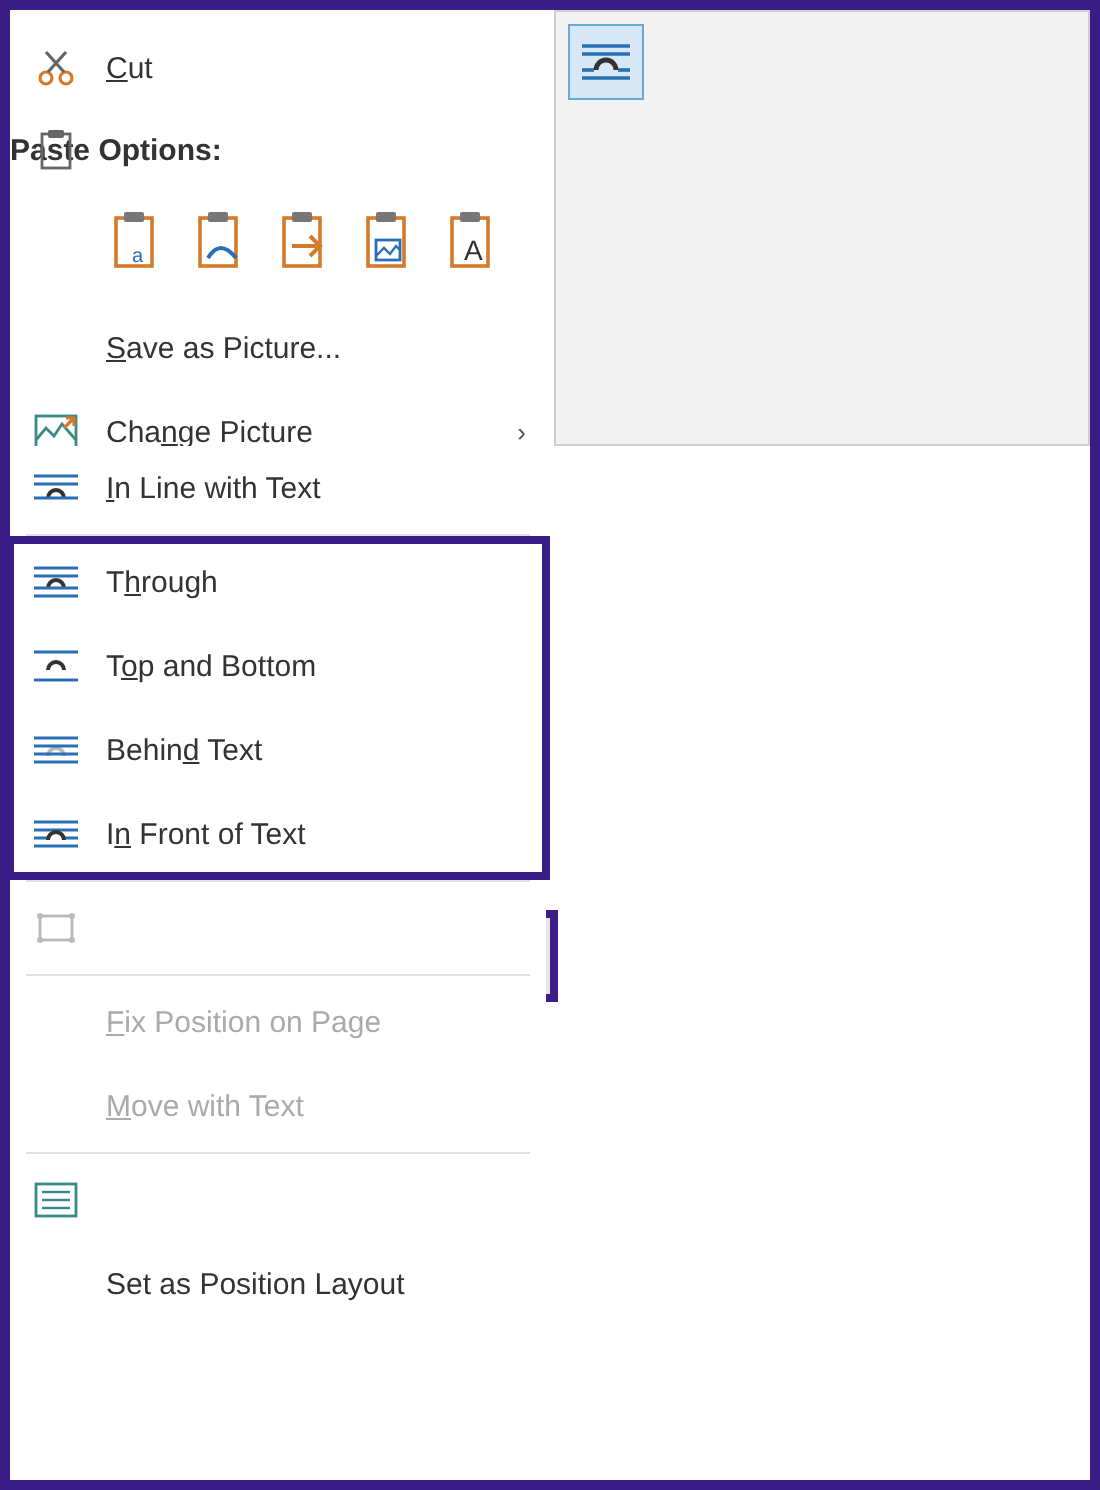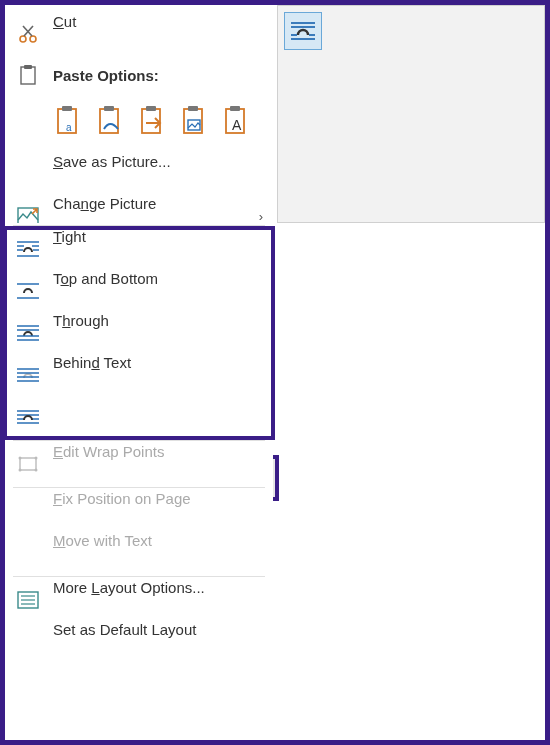--- a/index.html
+++ b/index.html
@@ -37,20 +37,21 @@
     display: flex; align-items: center; justify-content: center;
   }
   .submenu-list {
     position: absolute;
     left: 0; top: 218px;
     width: 268px;
     background: #fff;
   }
   .item {
     display: flex;
+    align-items: center;
     height: 42px;
     padding: 0 10px 0 48px;
     position: relative;
     cursor: default;
   }
   .item.disabled { color: #aaa; }
   .item .u { text-decoration: underline; }
   .iconcell {
     position: absolute;
     left: 10px; top: 50%;
@@ -66,21 +67,20 @@
     color: #555;
   }
   .item.disabled .arrow { color: #ccc; }
   .divider {
     height: 1px;
     background: #e0e0e0;
     margin: 2px 8px 2px 44px;
   }
   .paste-header {
     height: 40px;
-    padding-left: 48px;
     display: flex; align-items: center;
     font-weight: 600;
     position: relative;
   }
   .paste-row {
     display: flex;
     gap: 8px;
     padding: 6px 0 12px 48px;
   }
   .paste-btn {
@@ -295,105 +295,102 @@
         <path d="M8 14 a5 5 0 0 1 10 0" fill="none" stroke="#333" stroke-width="2.4"></path>
         <line x1="1" y1="14" x2="7" y2="14" stroke="#2a6fb5" stroke-width="1.8"></line>
         <line x1="19" y1="14" x2="25" y2="14" stroke="#2a6fb5" stroke-width="1.8"></line>
         <line x1="1" y1="18" x2="25" y2="18" stroke="#2a6fb5" stroke-width="1.8"></line>
       </svg>
   </div>
 </div>
 
 <div class="submenu-list">
 
+  <div class="item">
+    <span class="iconcell">
+      <svg width="24" height="18" viewBox="0 0 24 18">
+          <line x1="1" y1="3" x2="23" y2="3" stroke="#2a6fb5" stroke-width="1.5"></line>
+          <line x1="1" y1="7" x2="23" y2="7" stroke="#2a6fb5" stroke-width="1.5"></line>
+          <path d="M8 14 a4 4 0 0 1 8 0" fill="none" stroke="#333" stroke-width="2"></path>
+          <line x1="1" y1="14" x2="23" y2="14" stroke="#2a6fb5" stroke-width="1.5"></line>
+        </svg>
+    </span>
+    <span><span class="u">I</span>n Line with Text</span>
+  </div>
 
   <div class="divider" style="margin-left:8px"></div>
 
   <div class="sub-highlight">
 
 
-    <div class="item">
-      <span class="iconcell">
-        <svg width="24" height="18" viewBox="0 0 24 18">
-            <line x1="1" y1="2" x2="23" y2="2" stroke="#2a6fb5" stroke-width="1.5"></line>
-            <line x1="1" y1="6" x2="8" y2="6" stroke="#2a6fb5" stroke-width="1.5"></line>
-            <line x1="16" y1="6" x2="23" y2="6" stroke="#2a6fb5" stroke-width="1.5"></line>
-            <path d="M8 12 a4 4 0 0 1 8 0" fill="none" stroke="#333" stroke-width="2"></path>
-            <line x1="1" y1="10" x2="7" y2="10" stroke="#2a6fb5" stroke-width="1.5"></line>
-            <line x1="17" y1="10" x2="23" y2="10" stroke="#2a6fb5" stroke-width="1.5"></line>
-            <line x1="1" y1="16" x2="23" y2="16" stroke="#2a6fb5" stroke-width="1.5"></line>
-          </svg>
-      </span>
-      <span><span class="u">T</span>ight</span>
-    </div>
-
-    <div class="item">
-      <span class="iconcell">
-        <svg width="24" height="18" viewBox="0 0 24 18">
-            <line x1="1" y1="2" x2="23" y2="2" stroke="#2a6fb5" stroke-width="1.5"></line>
-            <path d="M8 11 a4 4 0 0 1 8 0" fill="none" stroke="#333" stroke-width="2"></path>
-            <line x1="1" y1="16" x2="23" y2="16" stroke="#2a6fb5" stroke-width="1.5"></line>
-          </svg>
-      </span>
-      <span>T<span class="u">o</span>p and Bottom</span>
-    </div>
 
     <div class="item">
       <span class="iconcell">
         <svg width="24" height="18" viewBox="0 0 24 18">
             <line x1="1" y1="2" x2="23" y2="2" stroke="#2a6fb5" stroke-width="1.5"></line>
             <line x1="1" y1="6" x2="23" y2="6" stroke="#2a6fb5" stroke-width="1.5"></line>
             <path d="M8 12 a4 4 0 0 1 8 0" fill="none" stroke="#333" stroke-width="2"></path>
             <line x1="1" y1="12" x2="23" y2="12" stroke="#2a6fb5" stroke-width="1.5"></line>
             <line x1="1" y1="16" x2="23" y2="16" stroke="#2a6fb5" stroke-width="1.5"></line>
           </svg>
       </span>
       <span>T<span class="u">h</span>rough</span>
     </div>
 
     <div class="item">
       <span class="iconcell">
         <svg width="24" height="18" viewBox="0 0 24 18">
+            <line x1="1" y1="2" x2="23" y2="2" stroke="#2a6fb5" stroke-width="1.5"></line>
+            <path d="M8 11 a4 4 0 0 1 8 0" fill="none" stroke="#333" stroke-width="2"></path>
+            <line x1="1" y1="16" x2="23" y2="16" stroke="#2a6fb5" stroke-width="1.5"></line>
+          </svg>
+      </span>
+      <span>T<span class="u">o</span>p and Bottom</span>
+    </div>
+
+    <div class="item">
+      <span class="iconcell">
+        <svg width="24" height="18" viewBox="0 0 24 18">
             <path d="M8 12 a4 4 0 0 1 8 0" fill="none" stroke="#bbb" stroke-width="2"></path>
             <line x1="1" y1="3" x2="23" y2="3" stroke="#2a6fb5" stroke-width="1.5"></line>
             <line x1="1" y1="7" x2="23" y2="7" stroke="#2a6fb5" stroke-width="1.5"></line>
             <line x1="1" y1="11" x2="23" y2="11" stroke="#2a6fb5" stroke-width="1.5"></line>
             <line x1="1" y1="15" x2="23" y2="15" stroke="#2a6fb5" stroke-width="1.5"></line>
           </svg>
       </span>
       <span>Behin<span class="u">d</span> Text</span>
     </div>
 
     <div class="item">
       <span class="iconcell">
         <svg width="24" height="18" viewBox="0 0 24 18">
             <line x1="1" y1="3" x2="23" y2="3" stroke="#2a6fb5" stroke-width="1.5"></line>
             <line x1="1" y1="7" x2="23" y2="7" stroke="#2a6fb5" stroke-width="1.5"></line>
             <line x1="1" y1="11" x2="23" y2="11" stroke="#2a6fb5" stroke-width="1.5"></line>
             <line x1="1" y1="15" x2="23" y2="15" stroke="#2a6fb5" stroke-width="1.5"></line>
             <path d="M8 12 a4 4 0 0 1 8 0" fill="#fff" stroke="#333" stroke-width="2"></path>
           </svg>
       </span>
+      <span>I<span class="u">n</span> Front of Text</span>
     </div>
 
   </div>
 
   <div class="divider" style="margin-left:8px"></div>
 
   <div class="item disabled">
     <span class="iconcell">
       <svg width="22" height="18" viewBox="0 0 22 18">
           <rect x="3" y="3" width="16" height="12" fill="none" stroke="#bbb" stroke-width="1.4"></rect>
           <circle cx="3" cy="3" r="1.5" fill="#bbb"></circle>
           <circle cx="19" cy="3" r="1.5" fill="#bbb"></circle>
           <circle cx="3" cy="15" r="1.5" fill="#bbb"></circle>
           <circle cx="19" cy="15" r="1.5" fill="#bbb"></circle>
         </svg>
     </span>
-    <span><span class="u">E</span>dit Wrap Points</span>
   </div>
 
   <div class="divider" style="margin-left:8px"></div>
 
   <div class="item disabled">
     <span><span class="u">F</span>ix Position on Page</span>
   </div>
 
   <div class="item disabled">
     <span><span class="u">M</span>ove with Text</span>
@@ -403,20 +400,19 @@
 
   <div class="item">
     <span class="iconcell">
       <svg width="22" height="18" viewBox="0 0 22 18">
           <rect x="1" y="1" width="20" height="16" fill="none" stroke="#3a8a8a" stroke-width="1.4"></rect>
           <line x1="4" y1="5" x2="18" y2="5" stroke="#3a8a8a" stroke-width="1.2"></line>
           <line x1="4" y1="9" x2="18" y2="9" stroke="#3a8a8a" stroke-width="1.2"></line>
           <line x1="4" y1="13" x2="18" y2="13" stroke="#3a8a8a" stroke-width="1.2"></line>
         </svg>
     </span>
-    <span>More <span class="u">L</span>ayout Options...</span>
-  </div>
-
-  <div class="item">
-    <span>Set as Default Layout</span>
+  </div>
+
+  <div class="item">
+    <span>Set as Position Layout</span>
   </div>
 
 </div>
 
 </body></html>

